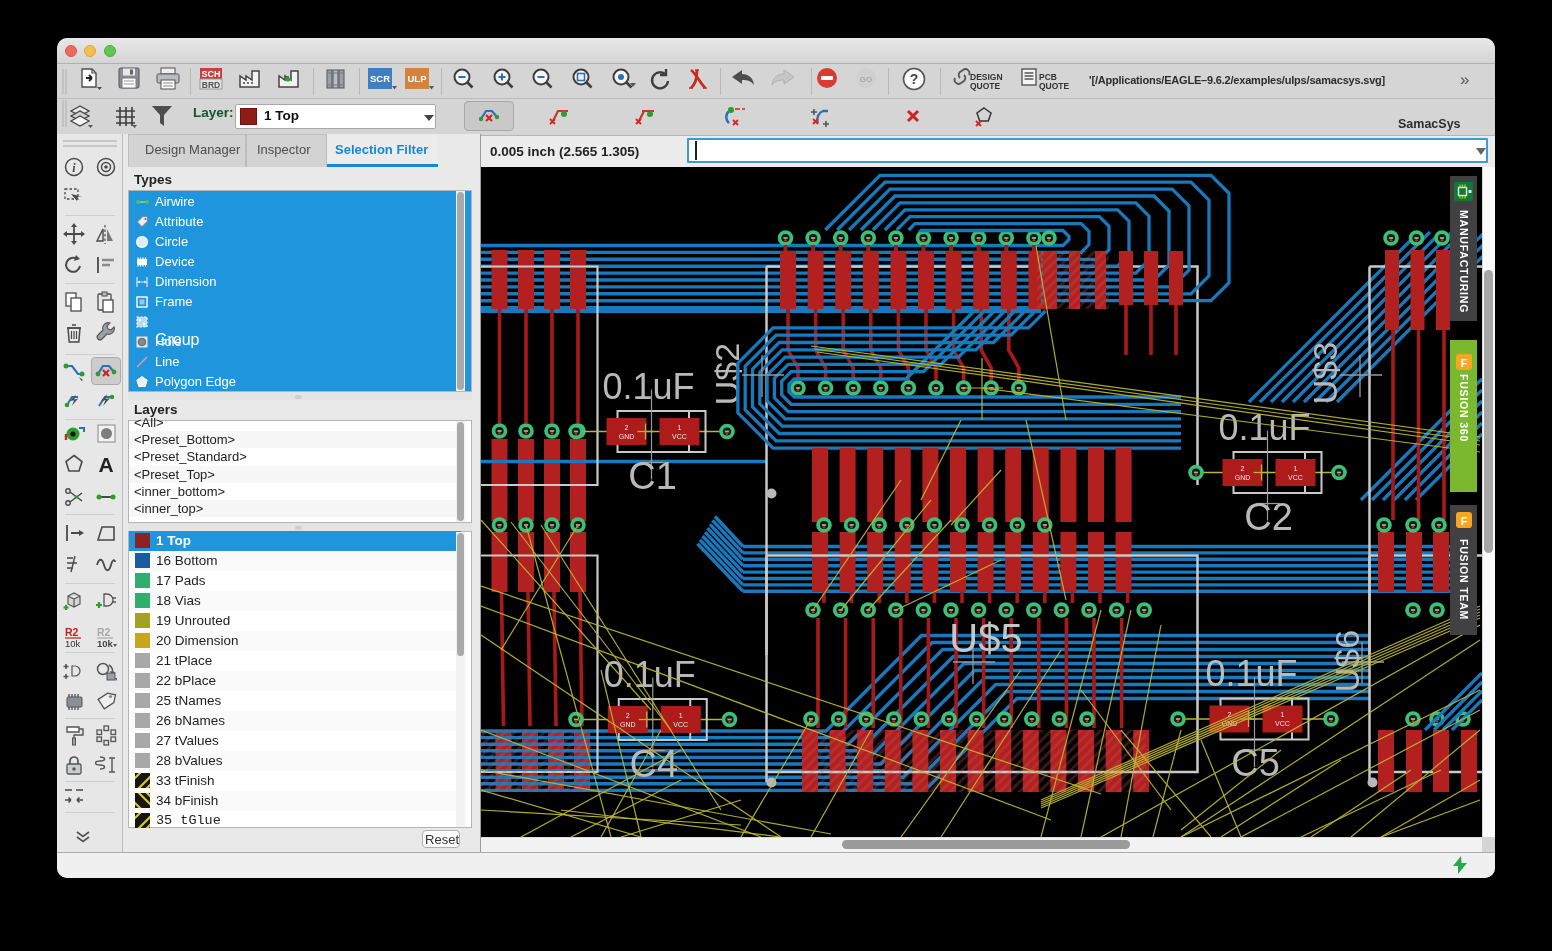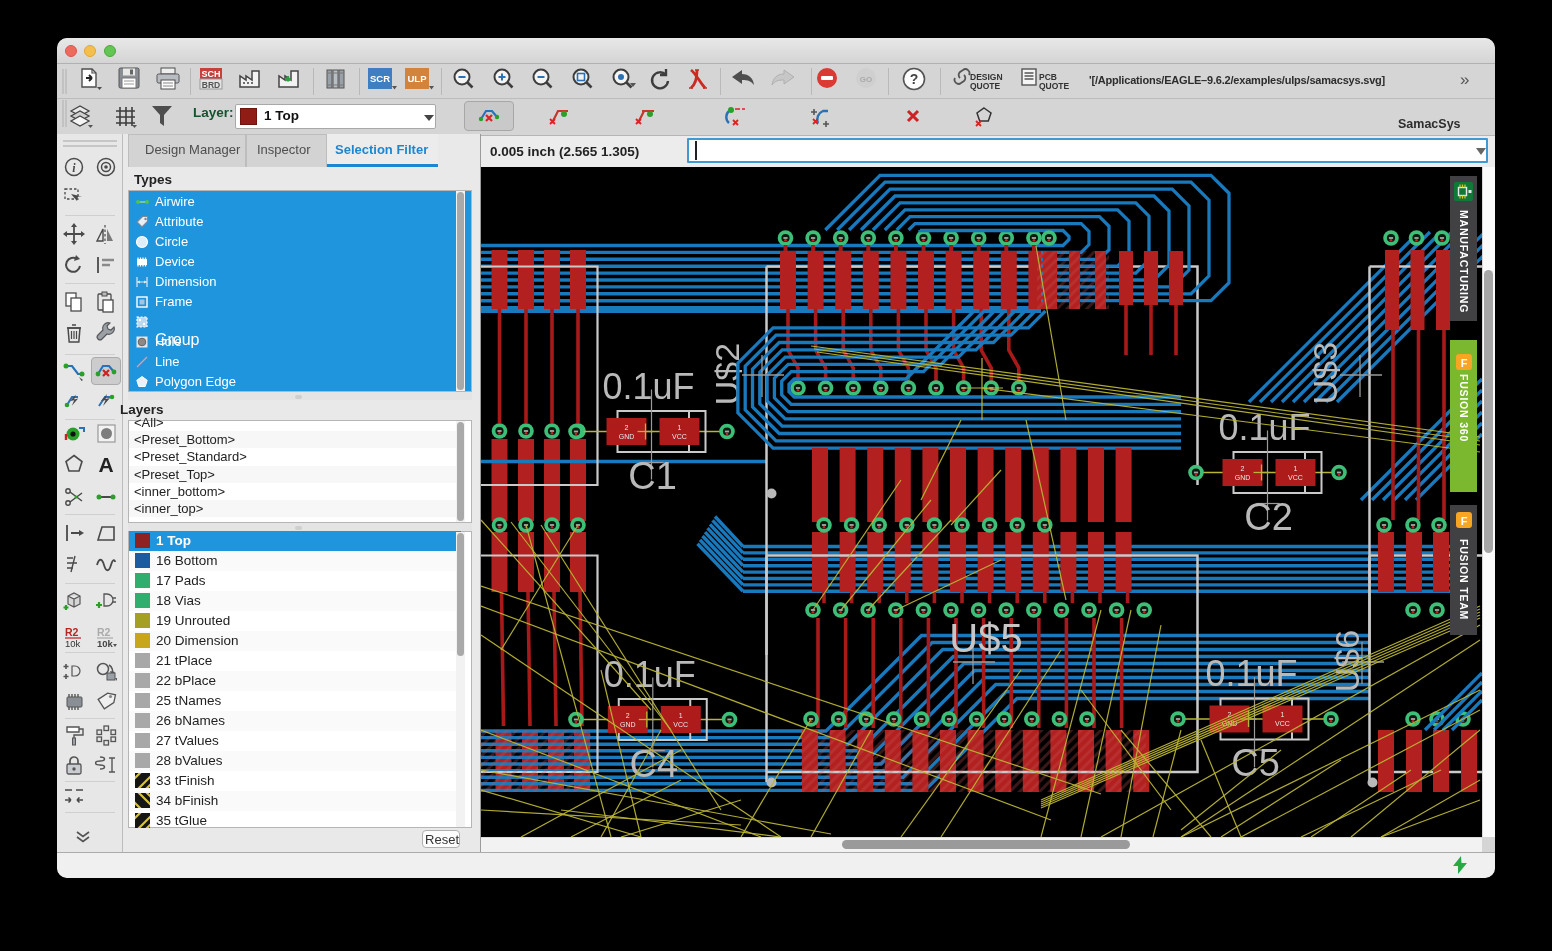--- a/index.html
+++ b/index.html
@@ -461,21 +461,21 @@
     </svg>
     <div style="position:absolute;left:98px;top:315.5px;font-size:13px;color:#fff;font-weight:400;white-space:nowrap;">Line</div>
     <svg style="position:absolute;left:78px;top:337px" width="14" height="14" viewBox="0 0 14 14">
       <path d="M7 1.5 l5.2 3.8 -2 6.2 h-6.4 l-2 -6.2 z" fill="#e8f2fa" stroke="#fff" stroke-width="1"></path>
     </svg>
     <div style="position:absolute;left:98px;top:335.5px;font-size:13px;color:#fff;font-weight:400;white-space:nowrap;">Polygon Edge</div>
     <div class="" style="position:absolute;left:399px;top:153px;width:9px;height:200px;background:#f2f2f2"></div>
     <div class="" style="position:absolute;left:400px;top:154px;width:7px;height:198px;background:#a9a9a9;border-radius:4px"></div>
     <div class="" style="position:absolute;left:71px;top:354px;width:344px;height:8px;background:#e4e4e4"></div>
     <div style="position:absolute;left:238px;top:357px;width:7px;height:4px;background:#cfcfcf;border-radius:2px"></div>
-    <div style="position:absolute;left:63px;top:364px;font-size:13.5px;color:#222;font-weight:700;white-space:nowrap;">Layers</div>
+    <div style="position:absolute;left:77px;top:364px;font-size:13.5px;color:#222;font-weight:700;white-space:nowrap;">Layers</div>
     <div class="" style="position:absolute;left:71px;top:382px;width:344px;height:103px;background:#fff;border:1px solid #b5b5b5"></div>
     <div style="position:absolute;left:77px;top:377.0px;font-size:13px;color:#222;font-weight:400;white-space:nowrap;">&lt;All&gt;</div>
     <div class="" style="position:absolute;left:72px;top:393.2px;width:333px;height:17.2px;background:#f7f7f7"></div>
     <div style="position:absolute;left:77px;top:394.2px;font-size:13px;color:#222;font-weight:400;white-space:nowrap;">&lt;Preset_Bottom&gt;</div>
     <div style="position:absolute;left:77px;top:411.4px;font-size:13px;color:#222;font-weight:400;white-space:nowrap;">&lt;Preset_Standard&gt;</div>
     <div class="" style="position:absolute;left:72px;top:427.6px;width:333px;height:17.2px;background:#f7f7f7"></div>
     <div style="position:absolute;left:77px;top:428.6px;font-size:13px;color:#222;font-weight:400;white-space:nowrap;">&lt;Preset_Top&gt;</div>
     <div style="position:absolute;left:77px;top:445.8px;font-size:13px;color:#222;font-weight:400;white-space:nowrap;">&lt;inner_bottom&gt;</div>
     <div class="" style="position:absolute;left:72px;top:462.0px;width:333px;height:17.2px;background:#f7f7f7"></div>
     <div style="position:absolute;left:77px;top:463.0px;font-size:13px;color:#222;font-weight:400;white-space:nowrap;">&lt;inner_top&gt;</div>
@@ -523,21 +523,21 @@
     <div class="" style="position:absolute;left:72px;top:753px;width:332px;height:20px;background:#fafafa"></div>
     <svg style="position:absolute;left:78px;top:755px" width="15" height="15">
       <rect width="15" height="15" fill="#151515"></rect>
       <path d="M-4 6 L9 19 M0 -4 L19 15 M6 -6 L21 9" stroke="#d8c820" stroke-width="2.2"></path>
     </svg>
     <div style="position:absolute;left:99px;top:755px;font-size:13.5px;color:#222;font-weight:400;white-space:nowrap;">34 bFinish</div>
     <svg style="position:absolute;left:78px;top:775px" width="15" height="15">
       <rect width="15" height="15" fill="#151515"></rect>
       <path d="M-4 9 L9 -4 M0 19 L19 0 M6 21 L21 6" stroke="#d8c820" stroke-width="2.2"></path>
     </svg>
-    <div style="position:absolute;left:99px;top:775px;font-size:13.5px;color:#222;font-weight:400;white-space:nowrap;">35 tGlue</div>
+    <div style="position:absolute;left:99px;top:775px;font-size:13.5px;color:#222;font-weight:400;white-space:nowrap;font-family:Liberation Mono, monospace;">35 tGlue</div>
     <div class="" style="position:absolute;left:399px;top:494px;width:9px;height:295px;background:#f2f2f2"></div>
     <div class="" style="position:absolute;left:400px;top:495px;width:7px;height:123px;background:#a9a9a9;border-radius:4px"></div>
     <div style="position:absolute;left:365px;top:792px;width:38px;height:18px;background:#fcfcfc;border:1px solid #b0b0b0;border-radius:4px;font-size:13px;color:#333;text-align:right;line-height:17px">Reset</div>
     <div class="" style="position:absolute;left:423px;top:96px;width:1px;height:718px;background:#9b9b9b"></div>
     <div style="position:absolute;left:424px;top:129px;width:1001px;height:670px;background:#000;overflow:hidden">
       <svg width="1001" height="667" viewBox="0 0 1001 667" style="position:absolute;left:0;top:3px">
         <line x1="0.0" y1="75.5" x2="560.0" y2="75.5" stroke="#1879bd" stroke-width="3.4" stroke-opacity="1.0"></line>
         <line x1="0.0" y1="82.4" x2="560.0" y2="82.4" stroke="#1879bd" stroke-width="3.4" stroke-opacity="1.0"></line>
         <line x1="0.0" y1="89.3" x2="560.0" y2="89.3" stroke="#1879bd" stroke-width="3.4" stroke-opacity="1.0"></line>
         <line x1="0.0" y1="96.2" x2="560.0" y2="96.2" stroke="#1879bd" stroke-width="3.4" stroke-opacity="1.0"></line>

